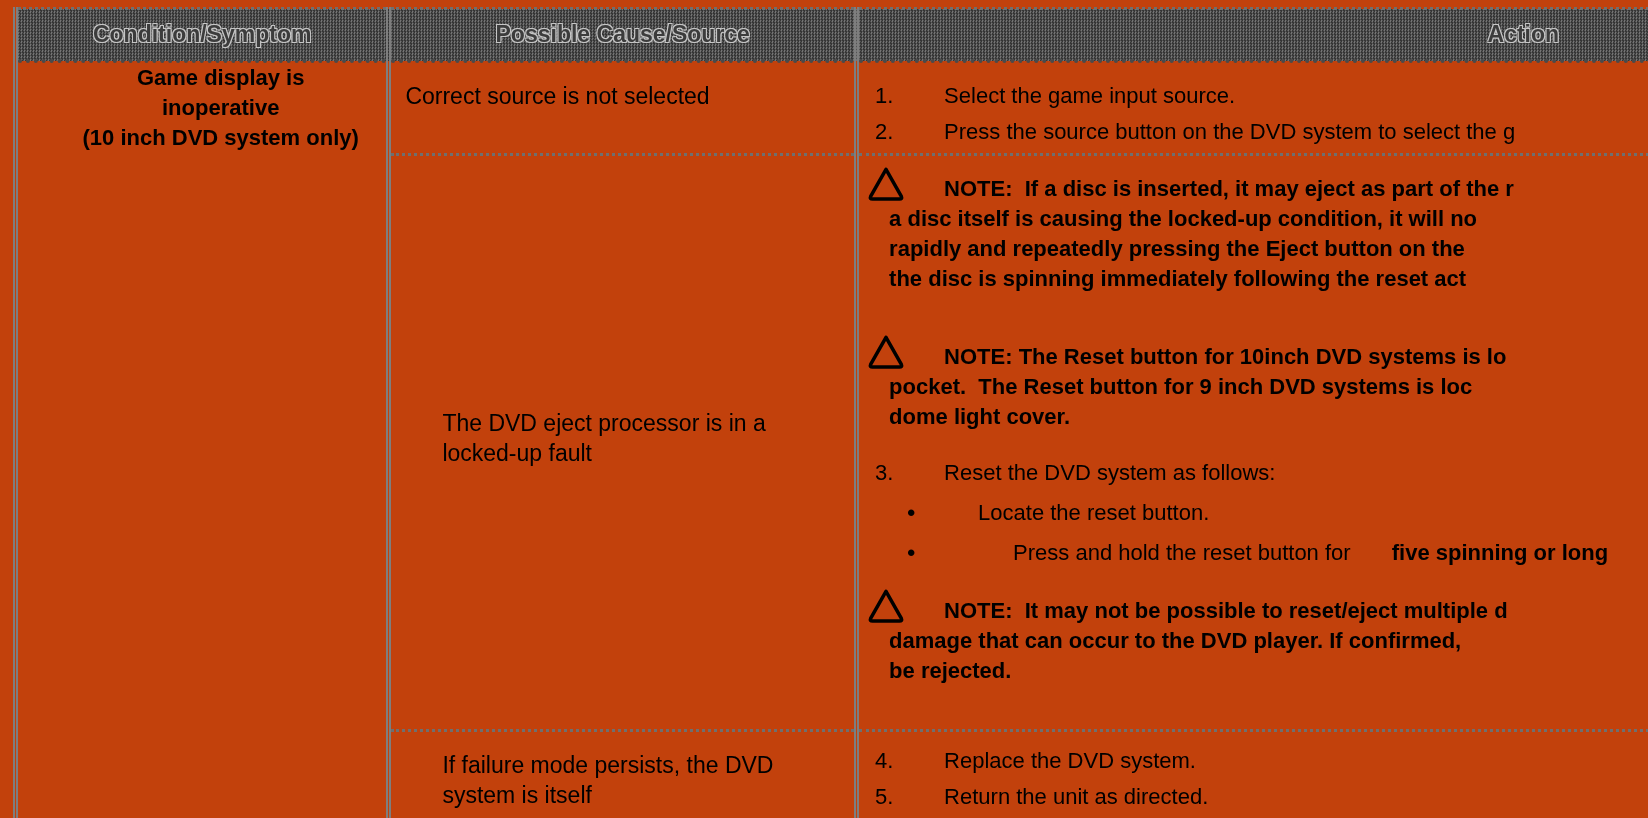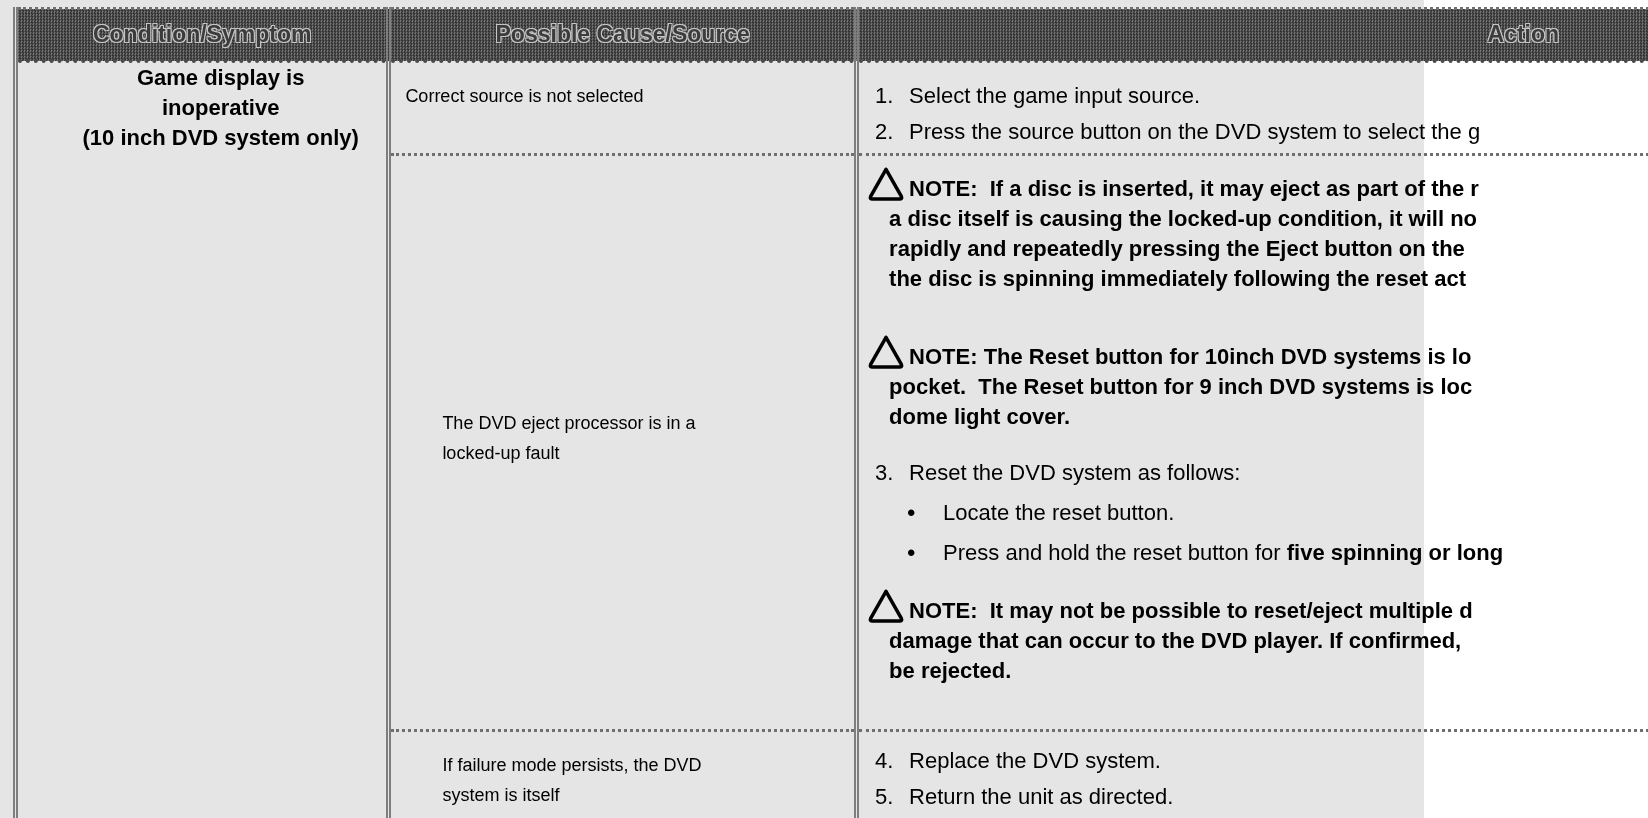--- a/index.html
+++ b/index.html
@@ -1,19 +1,19 @@
 <!DOCTYPE html>
 <html><head>
 <meta charset="utf-8">
 <style>
   * { margin:0; padding:0; box-sizing:border-box; }
   html,body { width:1648px; height:818px; overflow:hidden; background:#ffffff;
     font-family:"Liberation Sans","DejaVu Sans",sans-serif; color:#000; }
 
-  .page { position:relative; width:1424px; height:818px; background:#e5e5e5; }
+  .page { position:relative; width:1648px; height:818px; background:#c2410c; }
 
   table.ts { position:absolute; left:13px; top:7px; width:1900px;
     border-collapse:collapse; table-layout:fixed; }
   table.ts td, table.ts th { vertical-align:top; }
 
   
   .ts th, .ts td { border-left:5px double #7e7e7e; border-right:5px double #7e7e7e;
     border-top:3px dotted #6f6f6f; border-bottom:3px dotted #6f6f6f; }
   table.ts { border:3px dotted #5a5a5a; border-bottom:6px solid #2e2e2e; }
 
@@ -27,28 +27,28 @@
     border-bottom:4px dotted #4a4a4a; }
   .hdr3-inner { width:700px; text-align:right; }
 
   tr.r1 { height:84px; }
   tr.r2 { height:576px; }
   tr.r3 { height:82px; }
 
   td.cond { width:372px; vertical-align:middle; text-align:center;
     font-weight:bold; font-size:22px; line-height:30px; }
 
-  td.cause { width:466px; font-size:18px; line-height:30px; padding:18px 10px 8px 14px; }
+  td.cause { width:466px; font-size:23px; line-height:30px; padding:18px 10px 8px 14px; }
   td.cause.mid { vertical-align:middle; padding-top:0; }
 
   td.act { font-size:22px; line-height:30px; padding:8px 0 6px 8px; }
   td.act1 { padding-top:12px; }
   td.act3 { padding-top:8px; }
 
-  .pre { white-space:pre; }
+  .pre { white-space:pre;margin-left:35px; }
   .nb  { font-weight:bold; }
 
   .oli { display:flex; align-items:flex-start; margin-top:6px; }
   .oli .num { width:42px; flex:0 0 42px; padding-left:8px; }
 
   .bli { display:flex; align-items:flex-start; margin-top:10px; padding-left:40px; }
   .bli .blt { width:36px; flex:0 0 36px; font-size:24px; line-height:30px; }
 
   .note { margin-top:0; font-weight:bold; }
   .note-first { display:flex; align-items:flex-end; }

